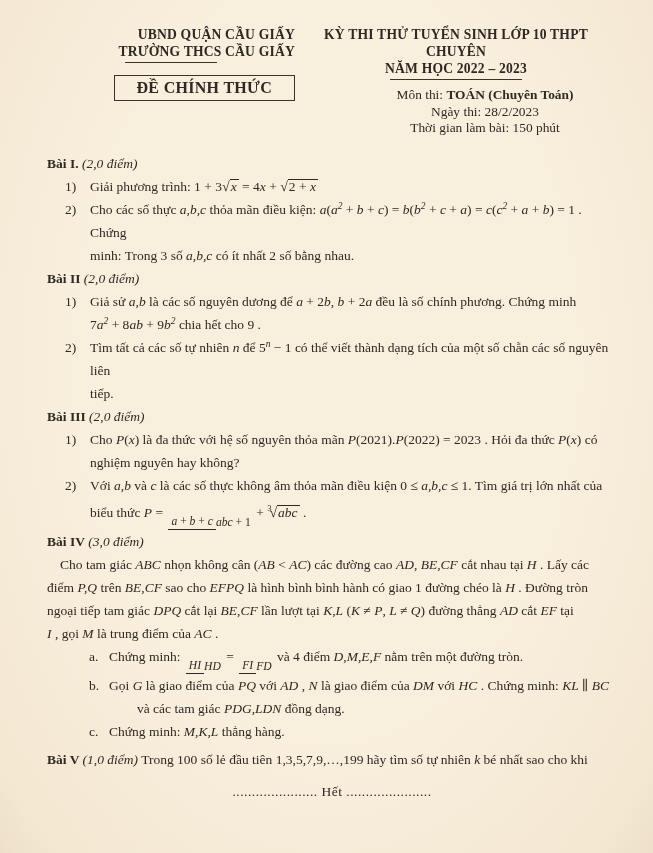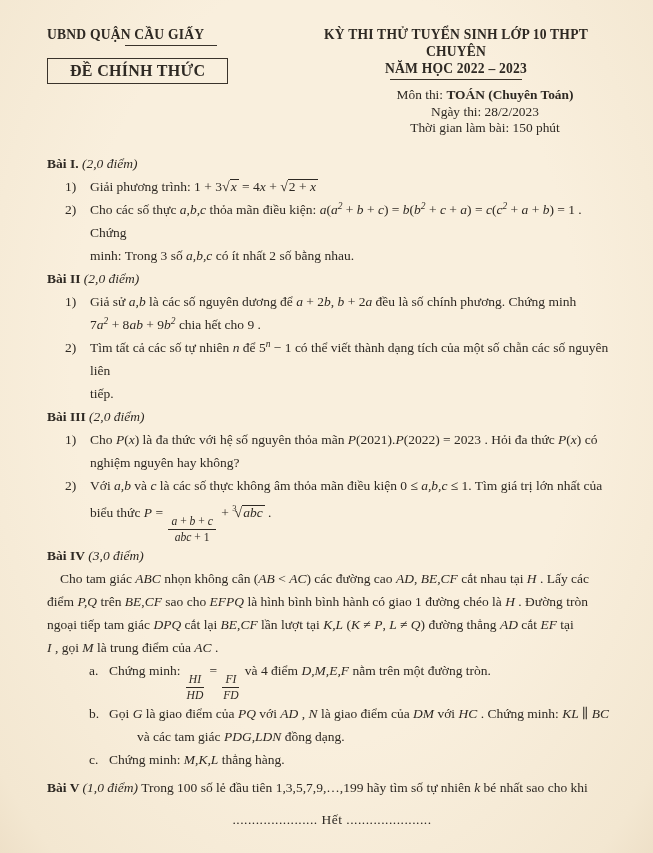--- a/index.html
+++ b/index.html
@@ -6,21 +6,21 @@
   body{width:653px;height:853px;overflow:hidden;
        background:#efe3cd;}
   .page{width:653px;height:853px;box-sizing:border-box;
         padding:26px 36px 0 47px;
         background:radial-gradient(ellipse at 50% 42%, #f9efdd 55%, #f3e7d1 92%, #eee0c8 100%);
         color:#2e2923;
         font-family:"Liberation Serif","DejaVu Serif",serif;
         font-size:13.5px;line-height:23px;}
   
   .hrow{display:flex;align-items:flex-start;}
-  .hleft{width:248px;text-align:left;flex:none;}
+  .hleft{width:248px;text-align:right;flex:none;}
   .hright{flex:1;text-align:center;}
   .hb{font-weight:bold;font-size:13.6px;line-height:17px;letter-spacing:.2px;}
   .rule{border-bottom:1.4px solid #3a332b;margin:2px auto 0;height:0;}
   .rule-l{width:92px;}
   .rule-r{width:132px;}
   .obox{display:inline-block;border:1.6px solid #3a332b;padding:2px 22px 3px;
         font-weight:bold;font-size:16px;line-height:19px;margin-top:12px;letter-spacing:.3px;}
   .einfo{text-align:center;margin:7px 0 0 58px;font-size:13.4px;line-height:16.5px;}
   .einfo b{font-weight:bold;}
   
@@ -35,39 +35,40 @@
   .pline{line-height:23px;}
   .ind{text-indent:13px;}
   .sub{display:flex;padding-left:42px;}
   .smarker{width:20px;flex:none;}
   .subcont{margin-left:90px;}
   .bai5{margin-top:5px;}
   
   .ri{font-style:italic;}
   .rb{font-weight:bold;}
   sup.rsup{font-size:9.5px;font-style:italic;line-height:0;}
-  .frac{display:inline-flex;flex-direction:column;text-align:center;
+  .frac{display:inline-flex;flex-direction:row;text-align:center;
         vertical-align:-8px;font-size:11.6px;line-height:13px;margin:0 2px;}
   .frac .num{border-bottom:1px solid #2e2923;padding:0 3px 1px;}
   .frac .den{padding-top:1px;}
   .sqrt{white-space:nowrap;}
   .rsign{font-size:14px;}
   .sqb{display:inline-block;line-height:14.5px;border-top:1.1px solid #2e2923;padding:0 2px 0 1px;}
   .rdeg{font-size:8.5px;vertical-align:6px;margin-right:-2px;}
   
   .het{text-align:center;margin-top:9px;letter-spacing:.5px;}
 </style>
 </head>
 <body>
 
 <div class="page">
 
   <div class="hrow">
     <div class="hleft">
       <div class="hb">UBND QUẬN CẦU GIẤY</div>
+      <div class="hb">TRƯỜNG THCS CẦU GIẤY</div>
       <div class="rule rule-l"></div>
       <div>
         <span class="obox">ĐỀ CHÍNH THỨC</span>
       </div>
     </div>
     <div class="hright">
       <div class="hb">KỲ THI THỬ TUYỂN SINH LỚP 10 THPT CHUYÊN</div>
       <div class="hb">NĂM HỌC 2022 – 2023</div>
       <div class="rule rule-r"></div>
       <div class="einfo">

